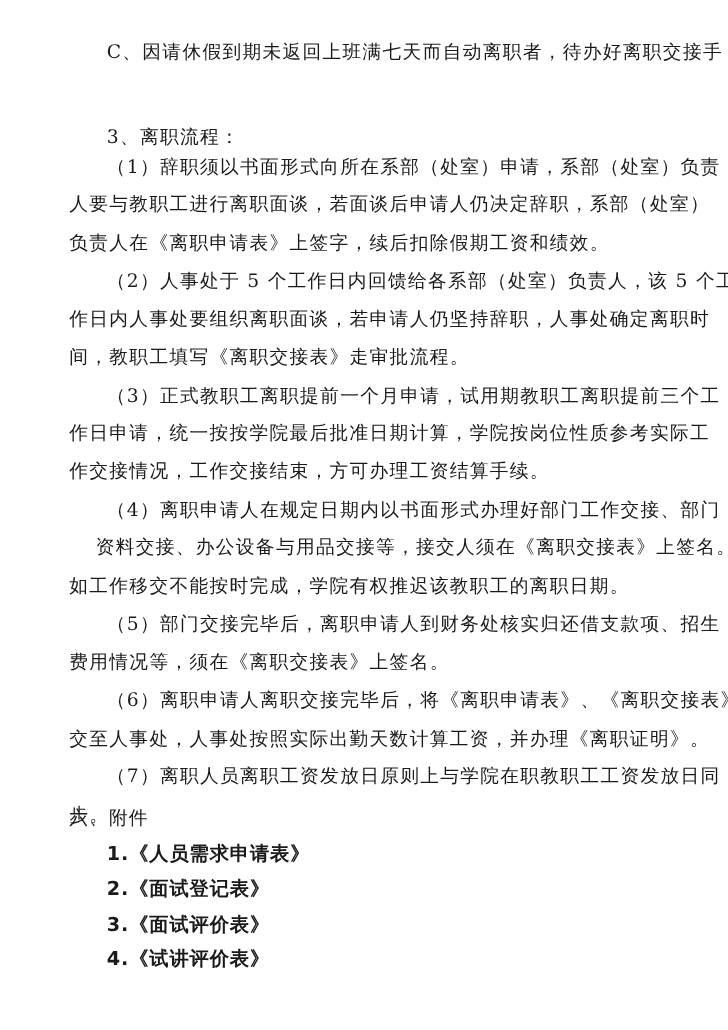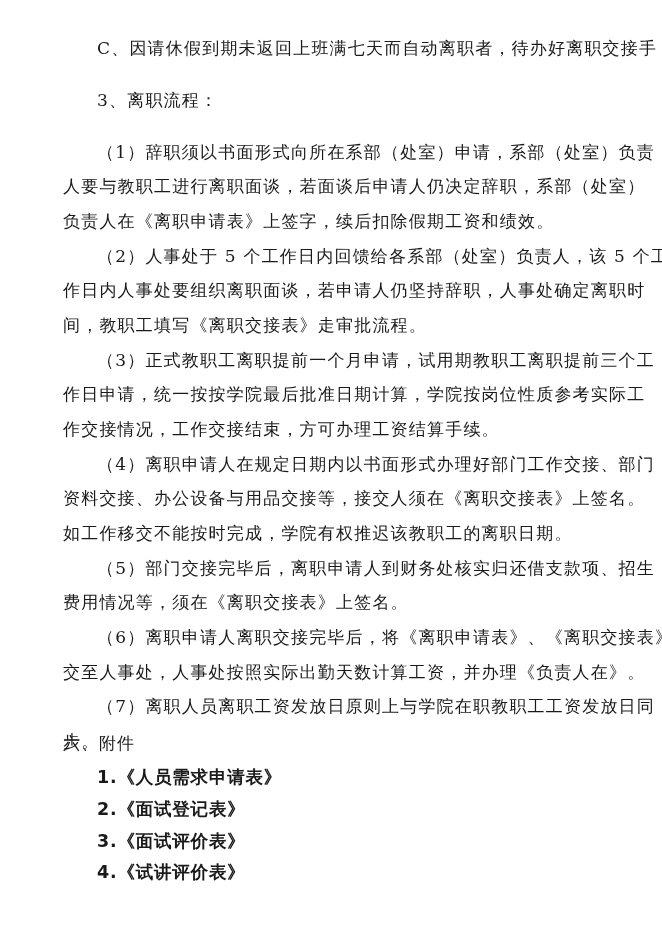--- a/index.html
+++ b/index.html
@@ -55,37 +55,37 @@
       font-size: 9px;
       letter-spacing: 1.5px;
       color: #333333;
     }
   </style>
 </head>
 <body>
 
 <div class="page">
   <div class="line indent" style="top: 38px;">C、因请休假到期未返回上班满七天而自动离职者，待办好离职交接手</div>
-  <div class="line indent" style="top: 90px;">3、离职流程：</div>
+  <div class="line indent" style="top: 115px;">3、离职流程：</div>
   <div class="line indent" style="top: 142px;">（1）辞职须以书面形式向所在系部（处室）申请，系部（处室）负责</div>
   <div class="line" style="top: 176px;">人要与教职工进行离职面谈，若面谈后申请人仍决定辞职，系部（处室）</div>
   <div class="line" style="top: 211px;">负责人在《离职申请表》上签字，续后扣除假期工资和绩效。</div>
   <div class="line indent" style="top: 246px;">（2）人事处于 5 个工作日内回馈给各系部（处室）负责人，该 5 个工</div>
   <div class="line" style="top: 280px;">作日内人事处要组织离职面谈，若申请人仍坚持辞职，人事处确定离职时</div>
   <div class="line" style="top: 315px;">间，教职工填写《离职交接表》走审批流程。</div>
   <div class="line indent" style="top: 350px;">（3）正式教职工离职提前一个月申请，试用期教职工离职提前三个工</div>
   <div class="line" style="top: 384px;">作日申请，统一按按学院最后批准日期计算，学院按岗位性质参考实际工</div>
   <div class="line" style="top: 419px;">作交接情况，工作交接结束，方可办理工资结算手续。</div>
   <div class="line indent" style="top: 454px;">（4）离职申请人在规定日期内以书面形式办理好部门工作交接、部门</div>
-  <div class="line" style="top: 488px;">资料交接、办公设备与用品交接等，接交人须在《离职交接表》上签名。</div>
+  <div class="line" style="top: 488px; margin-left: 24px;">资料交接、办公设备与用品交接等，接交人须在《离职交接表》上签名。</div>
   <div class="line" style="top: 523px;">如工作移交不能按时完成，学院有权推迟该教职工的离职日期。</div>
   <div class="line indent" style="top: 558px;">（5）部门交接完毕后，离职申请人到财务处核实归还借支款项、招生</div>
   <div class="line" style="top: 592px;">费用情况等，须在《离职交接表》上签名。</div>
   <div class="line indent" style="top: 627px;">（6）离职申请人离职交接完毕后，将《离职申请表》、《离职交接表》</div>
-  <div class="line" style="top: 662px;">交至人事处，人事处按照实际出勤天数计算工资，并办理《负责人在》。</div>
+  <div class="line" style="top: 662px;">交至人事处，人事处按照实际出勤天数计算工资，并办理《离职证明》。</div>
   <div class="line indent" style="top: 696px;">（7）离职人员离职工资发放日原则上与学院在职教职工工资发放日同</div>
   <div class="line" style="top: 731px;">步。</div>
 
   <div class="line heading" style="top: 734px;">六、附件</div>
 
   <div class="line attach" style="top: 767px;">1.《人员需求申请表》</div>
   <div class="line attach" style="top: 799px;">2.《面试登记表》</div>
   <div class="line attach" style="top: 831px;">3.《面试评价表》</div>
   <div class="line attach" style="top: 862px;">4.《试讲评价表》</div>
 

